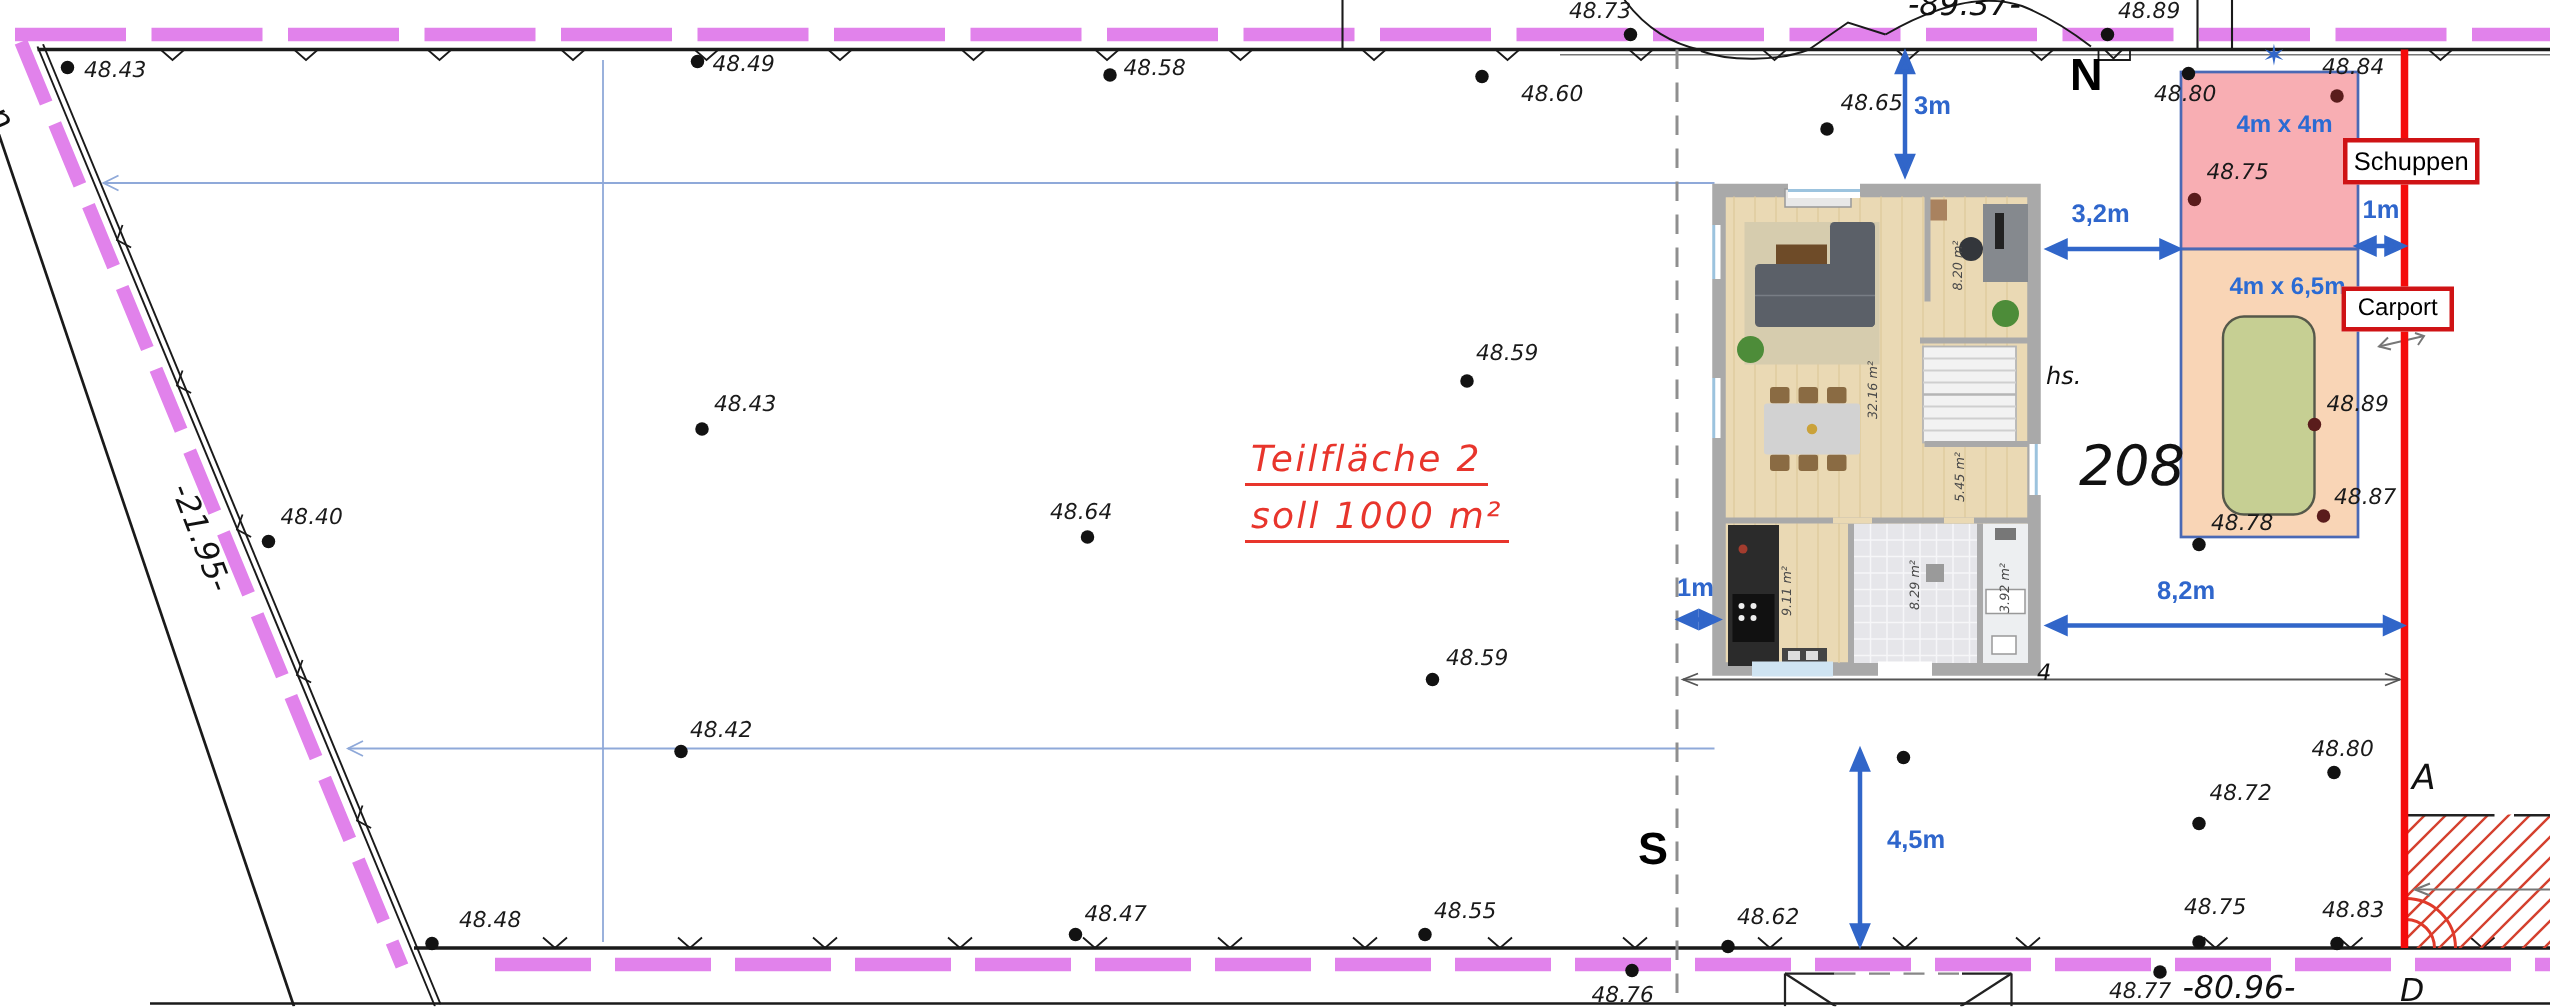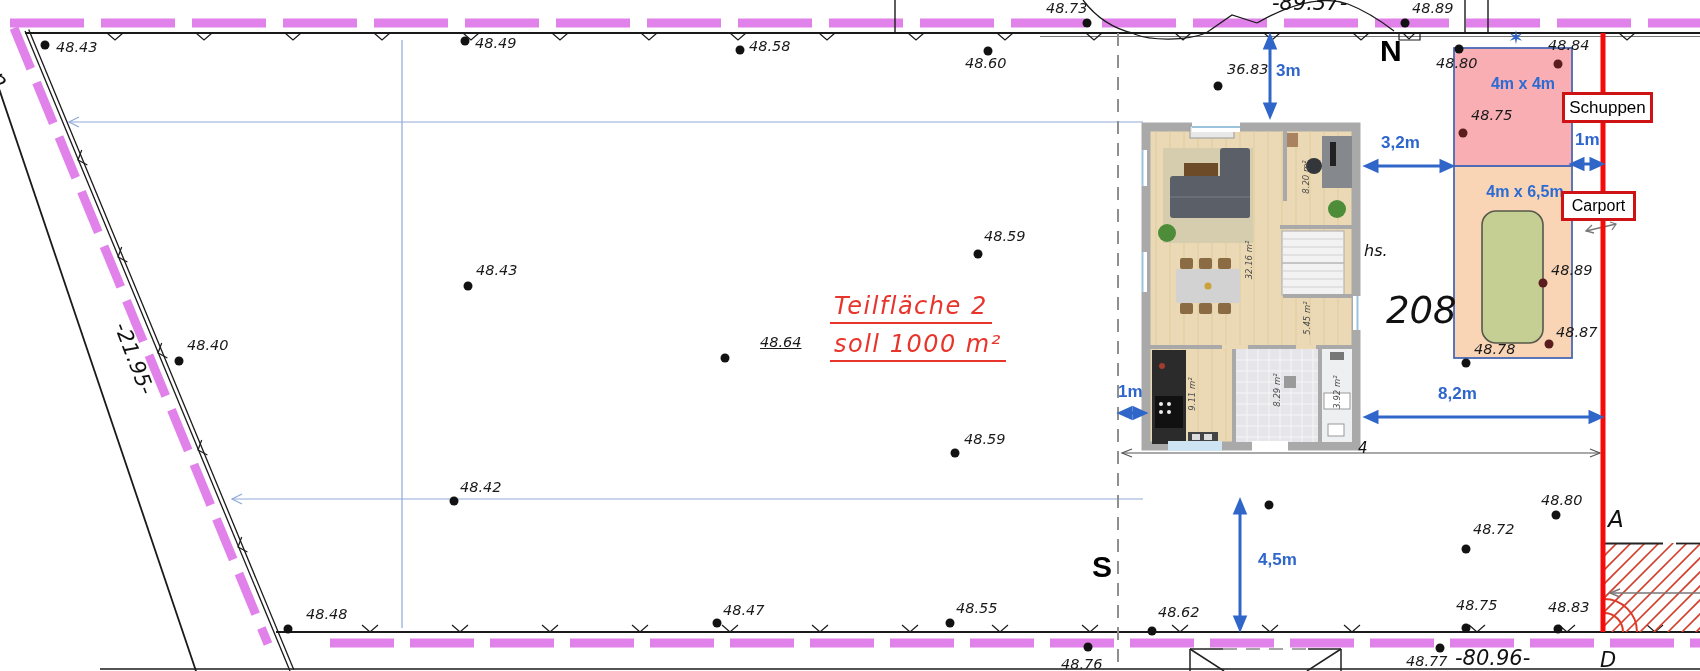--- a/index.html
+++ b/index.html
@@ -335,41 +335,41 @@
 </div>
 
 <div id="points-layer">
       <div class="dot" style="left: 45px; top: 45px;"></div>
       <div class="lbl" style="left: 56px; top: 40px;">48.43</div>
       <div class="dot" style="left: 465px; top: 41px;"></div>
       <div class="lbl" style="left: 475px; top: 36px;">48.49</div>
       <div class="dot" style="left: 740px; top: 50px;"></div>
       <div class="lbl" style="left: 749px; top: 39px;">48.58</div>
       <div class="dot" style="left: 988px; top: 51px;"></div>
-      <div class="lbl" style="left: 965px; top: 56px;">48.60</div>
+      <div class="lbl" style="left: 1014px; top: 56px;">48.60</div>
       <div class="dot" style="left: 1087px; top: 23px;"></div>
       <div class="lbl" style="left: 1046px; top: 1px;">48.73</div>
       <div class="dot" style="left: 1218px; top: 86px;"></div>
-      <div class="lbl" style="left: 1227px; top: 62px;">36.83</div>
+      <div class="lbl" style="left: 1227px; top: 62px;">48.65</div>
       <div class="dot" style="left: 1405px; top: 23px;"></div>
       <div class="lbl" style="left: 1412px; top: 1px;">48.89</div>
       <div class="dot" style="left: 1459px; top: 49px;"></div>
       <div class="lbl" style="left: 1436px; top: 56px;">48.80</div>
       <div class="dot m" style="left: 1558px; top: 64px;"></div>
       <div class="lbl" style="left: 1548px; top: 38px;">48.84</div>
       <div class="dot m" style="left: 1463px; top: 133px;"></div>
       <div class="lbl" style="left: 1471px; top: 108px;">48.75</div>
       <div class="dot" style="left: 468px; top: 286px;"></div>
       <div class="lbl" style="left: 476px; top: 263px;">48.43</div>
       <div class="dot" style="left: 179px; top: 361px;"></div>
       <div class="lbl" style="left: 187px; top: 338px;">48.40</div>
       <div class="dot" style="left: 978px; top: 254px;"></div>
       <div class="lbl" style="left: 984px; top: 229px;">48.59</div>
       <div class="dot" style="left: 725px; top: 358px;"></div>
-      <div class="lbl" style="left: 760px; top: 335px; text-decoration: underline;">48.64</div>
+      <div class="lbl" style="left: 700px; top: 335px;">48.64</div>
       <div class="dot" style="left: 955px; top: 453px;"></div>
       <div class="lbl" style="left: 964px; top: 432px;">48.59</div>
       <div class="dot" style="left: 454px; top: 501px;"></div>
       <div class="lbl" style="left: 460px; top: 480px;">48.42</div>
       <div class="dot m" style="left: 1543px; top: 283px;"></div>
       <div class="lbl" style="left: 1551px; top: 263px;">48.89</div>
       <div class="dot m" style="left: 1549px; top: 344px;"></div>
       <div class="lbl" style="left: 1556px; top: 325px; text-align: center;">48.87</div>
       <div class="dot" style="left: 1466px; top: 363px;"></div>
       <div class="lbl" style="left: 1474px; top: 342px;">48.78</div>

